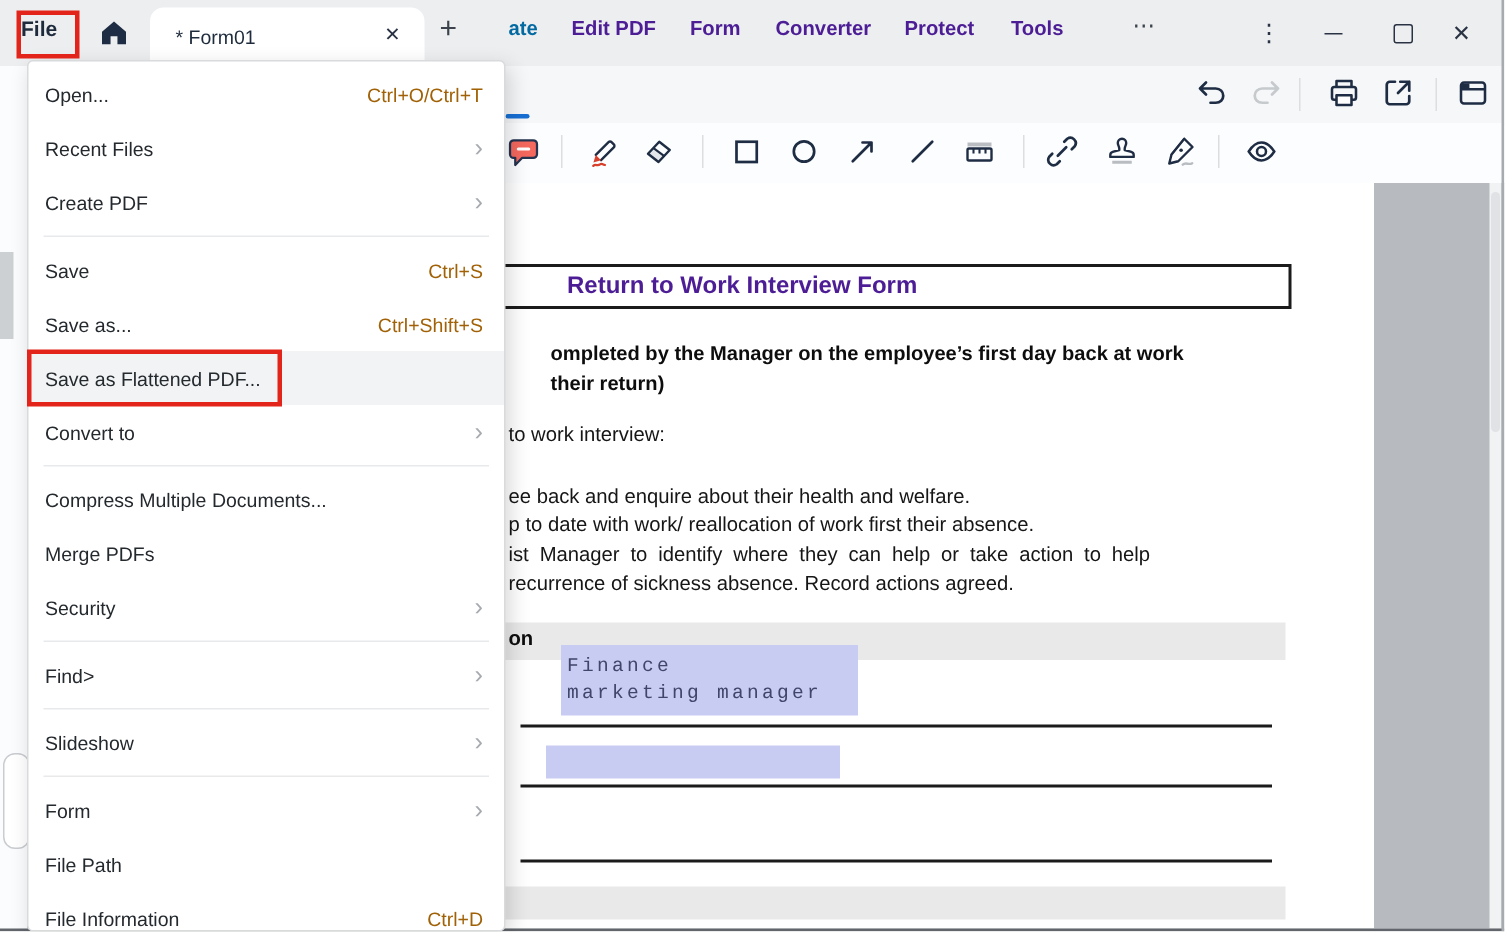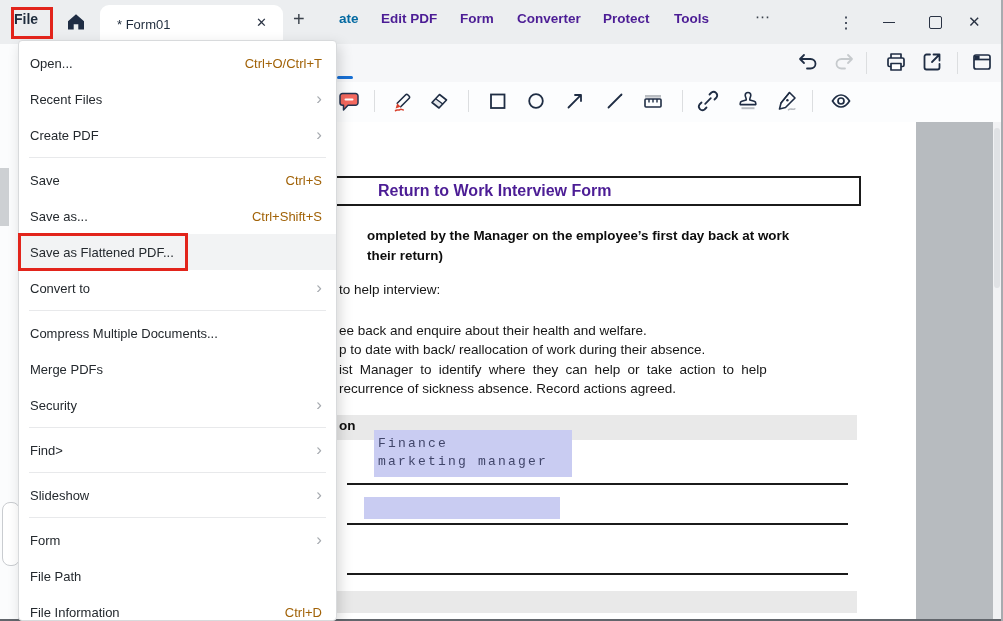--- a/index.html
+++ b/index.html
@@ -226,24 +226,24 @@
   <div class="leftpane"></div>
   <div class="lscroll"></div>
   <div class="lfrag"></div>
 
   <div class="titlebox"></div>
   <div class="titletxt">Return to Work Interview Form</div>
   <div class="introb">
     <div>ompleted by the Manager on the employee’s first day back at work</div>
     <div>their return)</div>
   </div>
-  <div class="bodyl1">to help interview:</div>
+  <div class="bodyl1">to work interview:</div>
   <div class="bodyls">
     <div>ee back and enquire about their health and welfare.</div>
-    <div>p to date with back/ reallocation of work during their absence.</div>
+    <div>p to date with work/ reallocation of work first their absence.</div>
     <div class="just">ist Manager to identify where they can help or take action to help</div>
     <div>recurrence of sickness absence. Record actions agreed.</div>
   </div>
   <div class="band1"></div>
   <div class="bandlbl">on</div>
   <div class="field1"></div>
   <div class="monotxt">
     <div>Finance</div>
     <div>marketing manager</div>
   </div>

